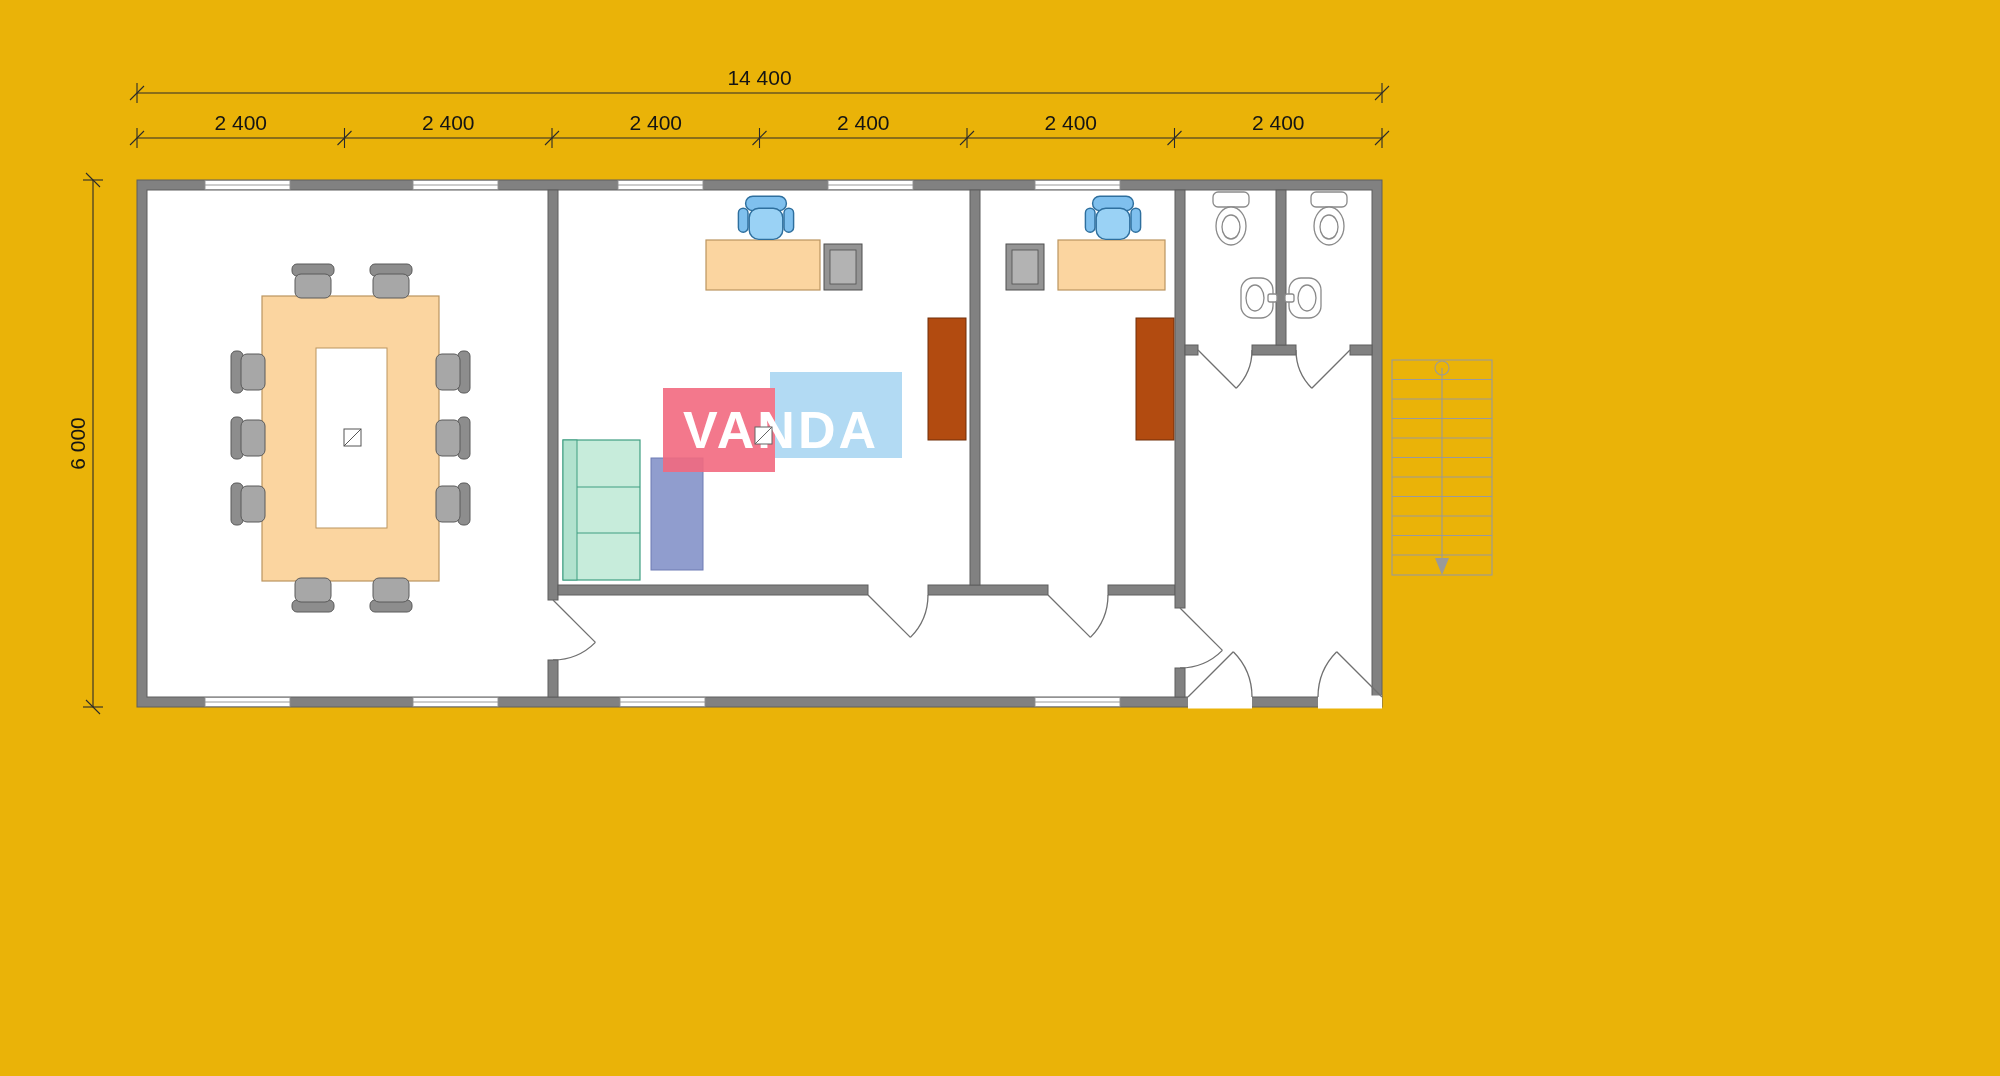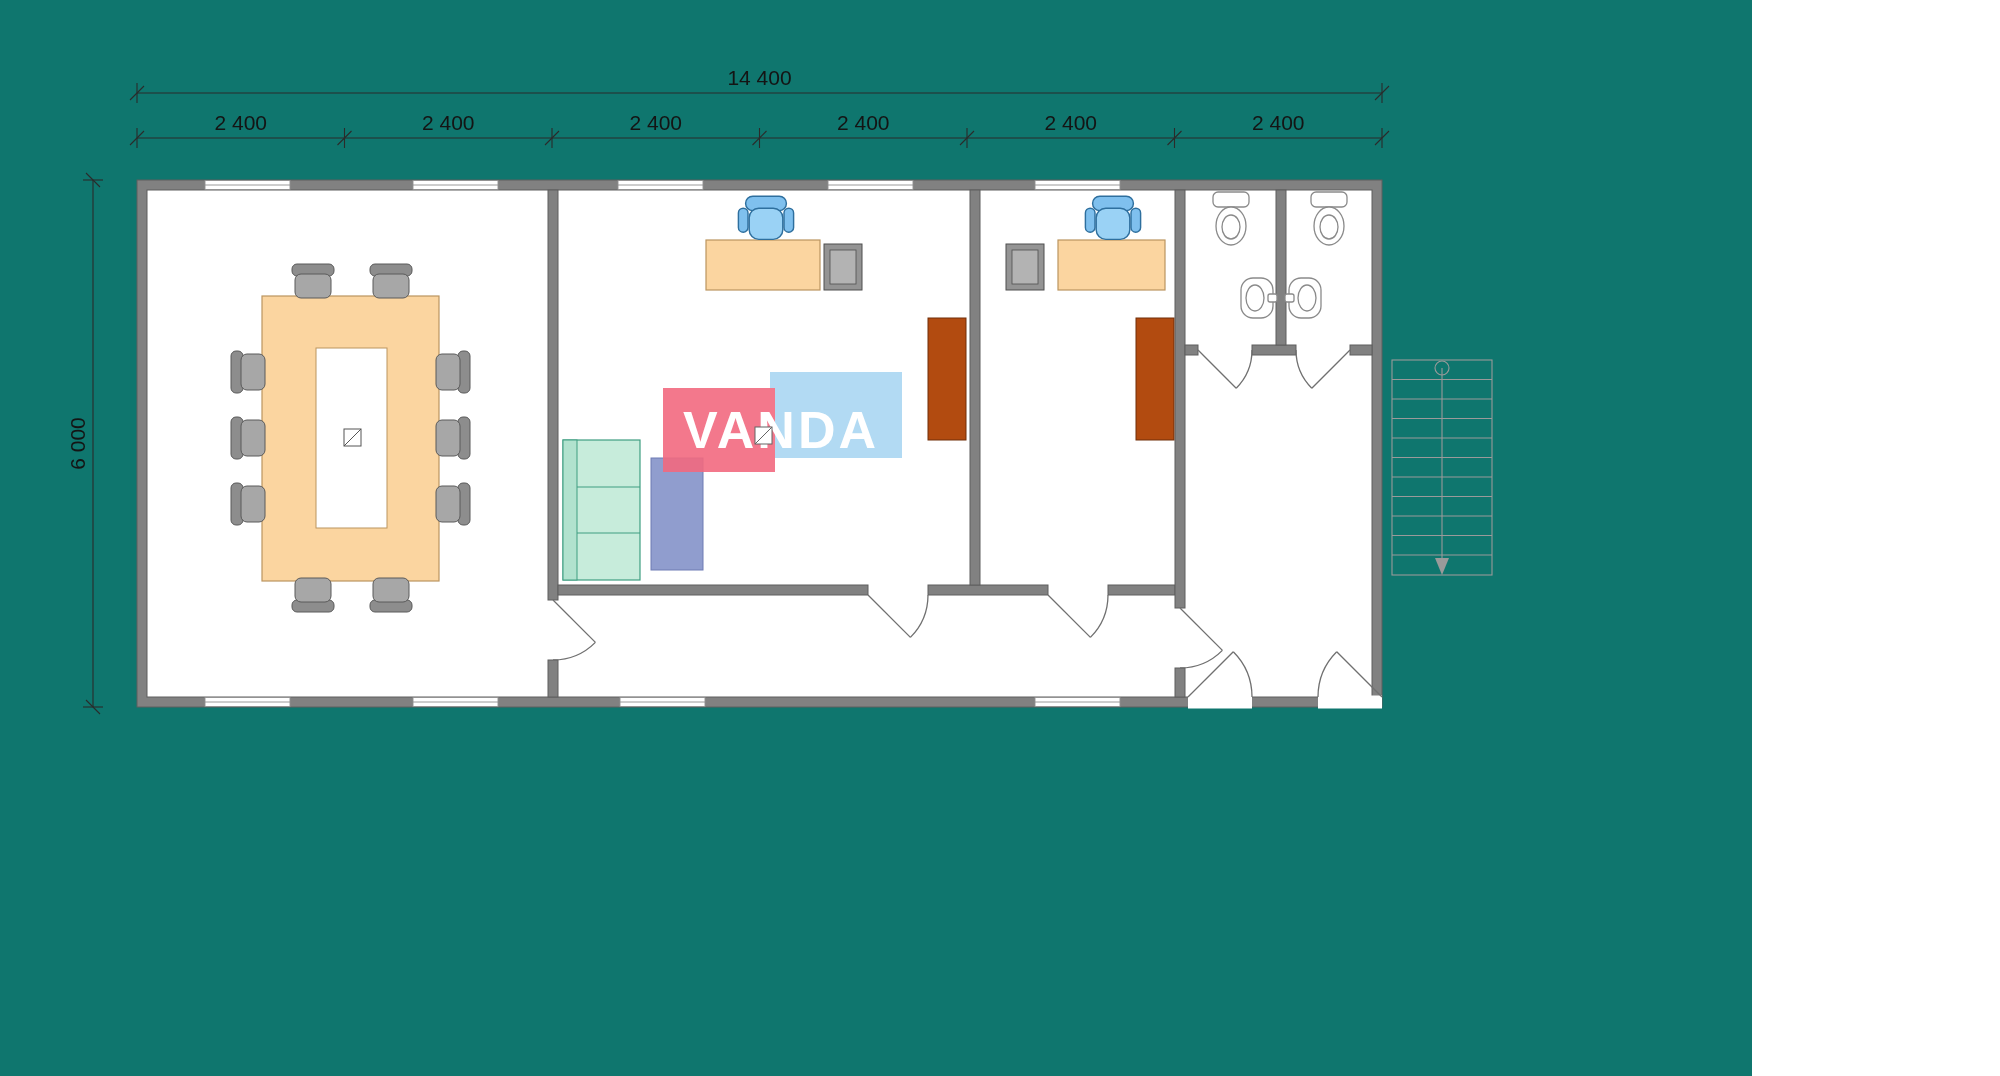--- a/index.html
+++ b/index.html
@@ -1,16 +1,16 @@
 <!DOCTYPE html>
 <html style="--wall: #818181; --wall-edge: #5e5e5e; --desk: #fbd5a0; --chair-blue: #7fc0ee; --cabinet-brown: #b24b10; --sofa: #c7ecdb; --rug: #8593c9; --logo-pink: #f26a80; --logo-blue: #aad7f2;"><head>
 <meta charset="utf-8">
 <style>
   html,body{margin:0;padding:0;background:#ffffff;}
-  .canvas{width:1752px;height:1076px;position:relative;background:#0f766e;overflow:hidden;}
+  .canvas{width:2000px;height:1076px;position:relative;background:#eab308;overflow:hidden;}
   svg{display:block;}
 
   
   .dimline{stroke:#2b2b2b;stroke-width:1.1;}
   .tick{stroke:#2b2b2b;stroke-width:1.1;}
   .dim-label{font:21px "Liberation Sans", sans-serif;fill:#141414;}
 
   
   .wall-fill{fill:var(--wall,#818181);stroke:var(--wall-edge,#5e5e5e);stroke-width:1;}
   .room-fill{fill:#ffffff;stroke:var(--wall-edge,#5e5e5e);stroke-width:1;}

